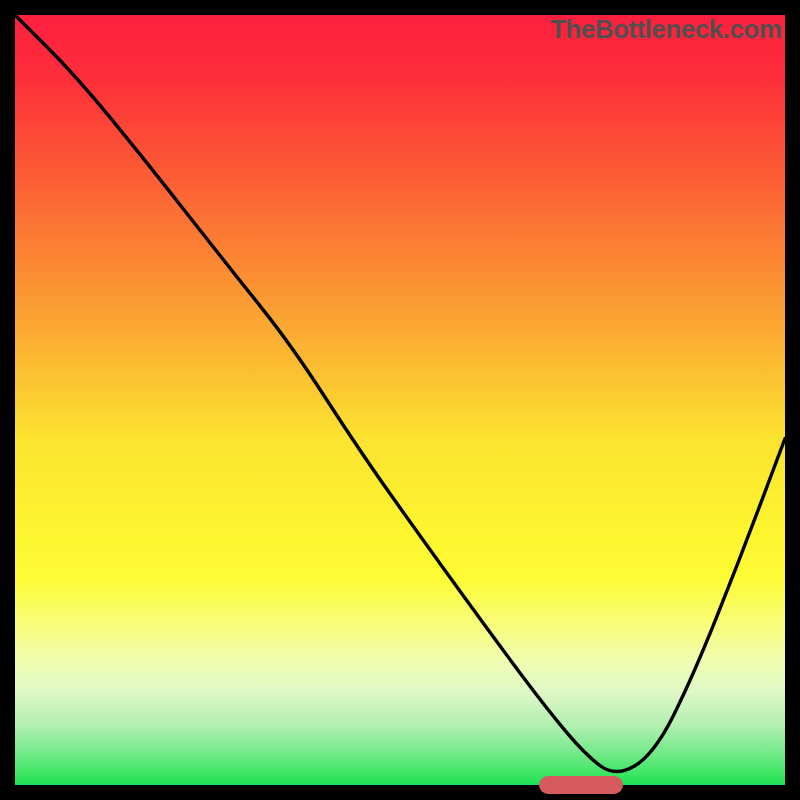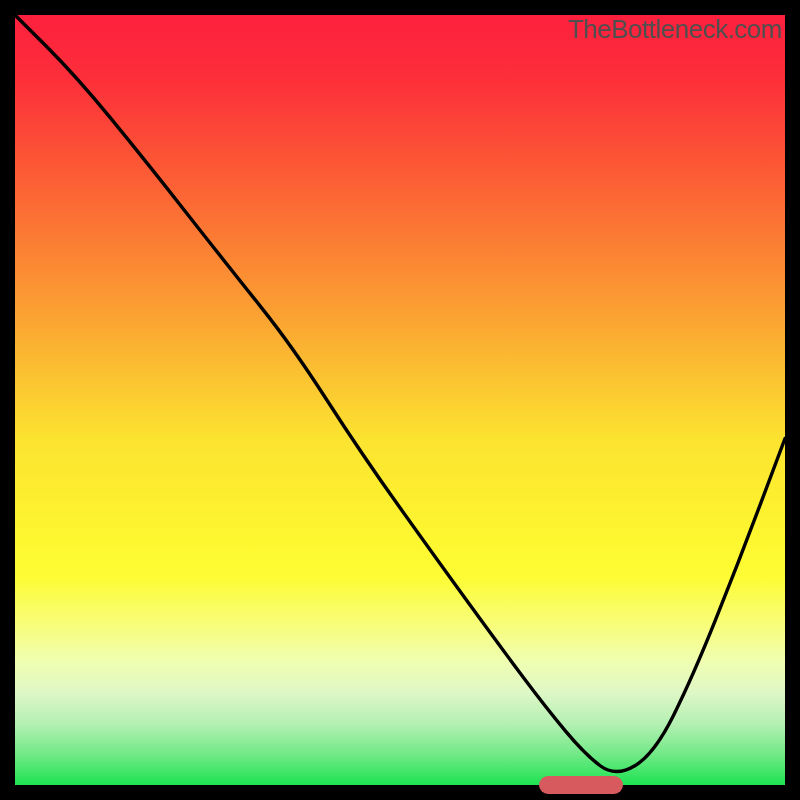--- a/index.html
+++ b/index.html
@@ -1,18 +1,18 @@
 <!DOCTYPE html>
 <html><head>
 <meta charset="utf-8">
 <style>
 *{margin:0;padding:0;box-sizing:border-box}
 html,body{width:800px;height:800px;background:#000;overflow:hidden}
 .frame{position:absolute;left:15px;top:15px;width:770px;height:770px;background:linear-gradient(to bottom,#fd203e 0%,#fd2e3a 8%,#fc5935 20%,#fba632 40%,#fce330 55%,#fdf52f 67%,#fdfc34 73%,#f8fd78 79%,#effeb1 84%,#def7c6 88%,#b5f0b3 92%,#72e987 96%,#1de351 100%)}
-.watermark{position:absolute;right:18px;top:14px;color:#4f4f4f;font-family:Arial,Helvetica,sans-serif;font-size:26px;font-weight:400;letter-spacing:-0.5px}
+.watermark{position:absolute;right:18px;top:14px;color:#4f4f4f;font-family:Arial,Helvetica,sans-serif;font-size:26px;font-weight:700;letter-spacing:-0.5px}
 svg.plot{position:absolute;left:15px;top:15px;width:770px;height:770px}
 .pill{position:absolute;height:18px;border-radius:9px;background:#d65a5e}
 </style>
 </head>
 <body>
 
 <div class="frame"></div>
 
 <div class="watermark">TheBottleneck.com</div>
 

